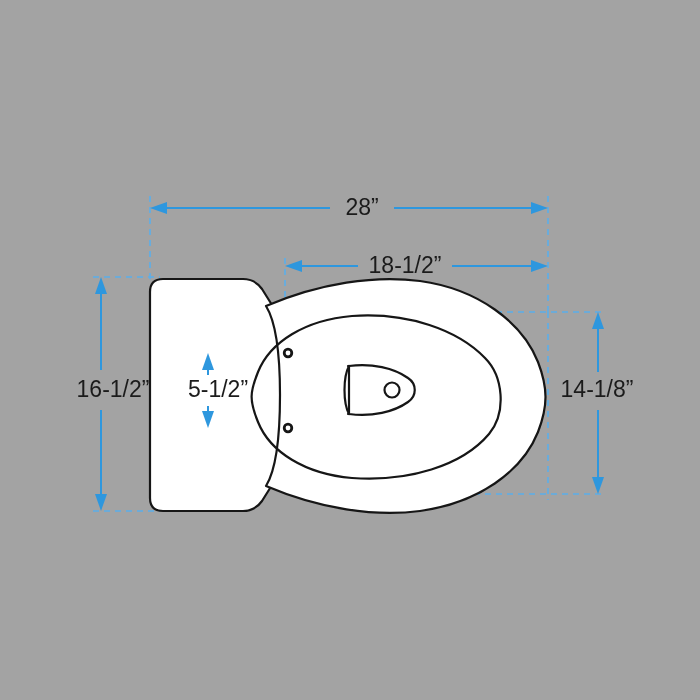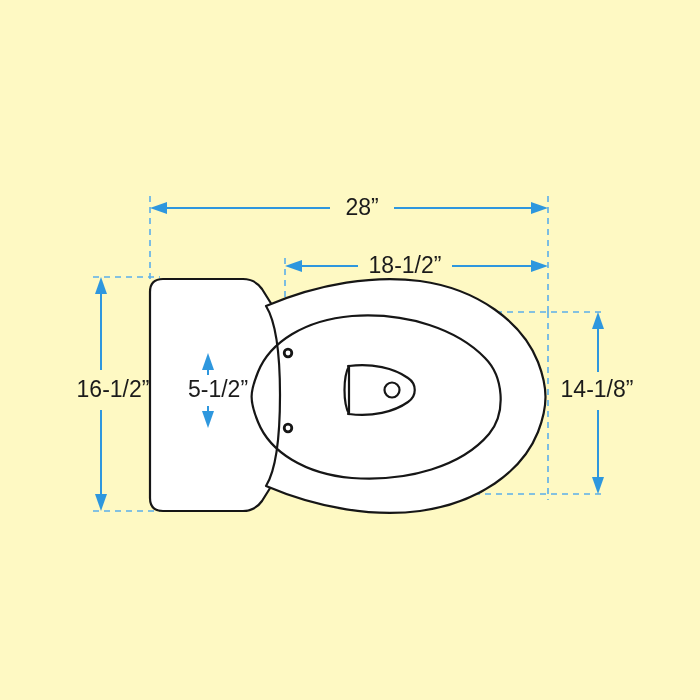--- a/index.html
+++ b/index.html
@@ -10,21 +10,21 @@
   body {
     width: 700px;
     height: 700px;
     font-family: "Liberation Sans", sans-serif;
     overflow: hidden;
   }
   #drawing-root {
     position: relative;
     width: 700px;
     height: 700px;
-    background: #fef9c3;
+    background: #a3a3a3;
   }
   svg.diagram {
     display: block;
     width: 700px;
     height: 700px;
   }
   .part-outline {
     fill: #ffffff;
     stroke: #161616;
     stroke-width: 2.2;

